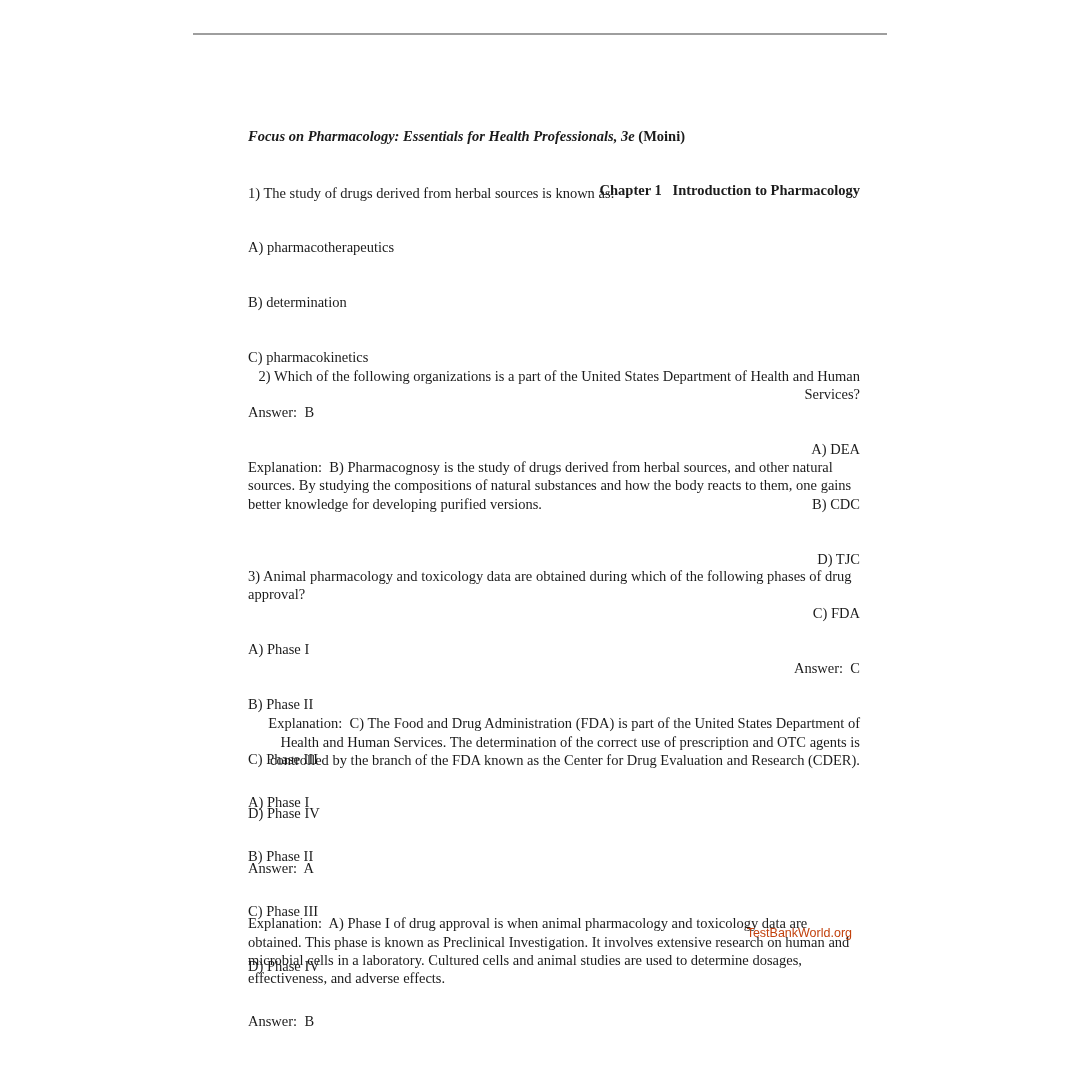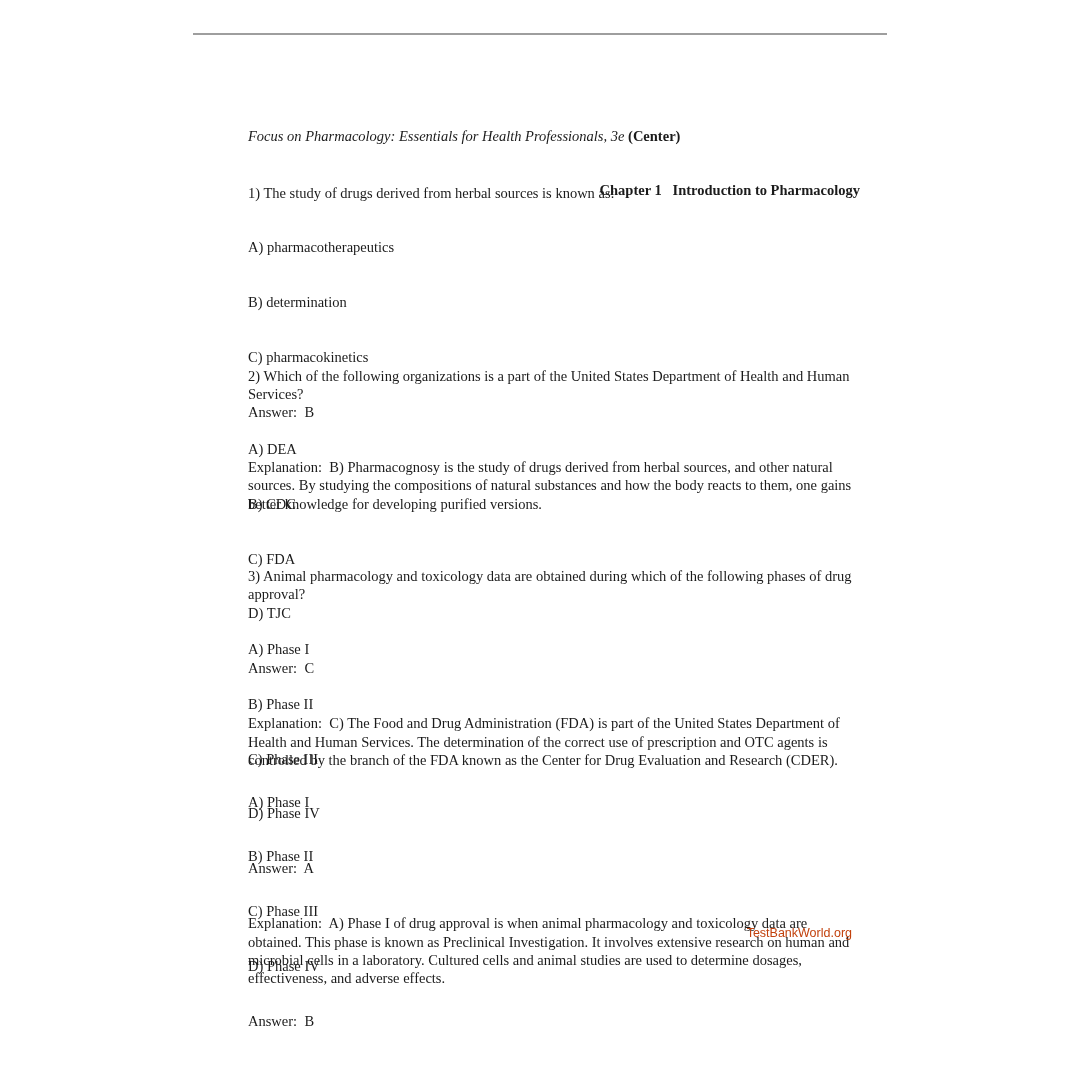--- a/index.html
+++ b/index.html
@@ -29,30 +29,30 @@
     line-height: 18.3px;
     white-space: pre-wrap;
   }
   .doc-header {
     position: absolute;
     left: 248px;
     top: 90px;
     width: 612px;
   }
   .title-line { font-weight: bold; }
-  .title-main { font-style: italic; font-weight: normal; margin-top: 44px; }
+  .title-main { font-style: italic; font-weight: bold; margin-top: 44px; }
   .title-author { font-weight: bold; }
   .chapter-line { font-weight: bold; text-align: right; }
   .q-block {
     position: absolute;
     left: 248px;
     width: 612px;
   }
   #q1 { top: 147px; }
-  #q2 { top: 330px; }
+  #q2 { top: 330px; text-align: right; }
   #q3 { top: 530px; }
   #q4 { top: 756px; }
   .footer {
     position: absolute;
     top: 926px;
     left: 560px;
     width: 292px;
     text-align: right;
     font-family: "Liberation Sans", sans-serif;
     font-size: 12.5px;
@@ -61,39 +61,39 @@
   }
 </style>
 </head>
 <body>
 
 <div class="canvas">
 
   <div class="top-divider"></div>
 
   <div class="doc-header doc-text">
-    <div class="title-line"><span class="title-main">Focus on Pharmacology: Essentials for Health Professionals, 3e</span><span class="title-author"> (Center)</span></div>
+    <div class="title-line"><span class="title-main">Focus on Pharmacology: Essentials for Health Professionals, 3e</span><span class="title-author"> (Moini)</span></div>
     <div class="chapter-line">Chapter 1   Introduction to Pharmacology</div>
   </div>
 
   <div class="q-block doc-text" id="q1">
     <div>1) The study of drugs derived from herbal sources is known as:</div>
     <div>A) pharmacotherapeutics</div>
     <div>B) determination</div>
     <div>C) pharmacokinetics</div>
     <div>Answer:  B</div>
     <div>Explanation:  B) Pharmacognosy is the study of drugs derived from herbal sources, and other natural sources. By studying the compositions of natural substances and how the body reacts to them, one gains better knowledge for developing purified versions.</div>
   </div>
 
   <div class="q-block doc-text" id="q2">
     <div>2) Which of the following organizations is a part of the United States Department of Health and Human Services?</div>
     <div>A) DEA</div>
     <div>B) CDC</div>
+    <div>D) TJC</div>
     <div>C) FDA</div>
-    <div>D) TJC</div>
     <div>Answer:  C</div>
     <div>Explanation:  C) The Food and Drug Administration (FDA) is part of the United States Department of Health and Human Services. The determination of the correct use of prescription and OTC agents is controlled by the branch of the FDA known as the Center for Drug Evaluation and Research (CDER).</div>
   </div>
 
   <div class="q-block doc-text" id="q3">
     <div>3) Animal pharmacology and toxicology data are obtained during which of the following phases of drug approval?</div>
     <div>A) Phase I</div>
     <div>B) Phase II</div>
     <div>C) Phase III</div>
     <div>D) Phase IV</div>

